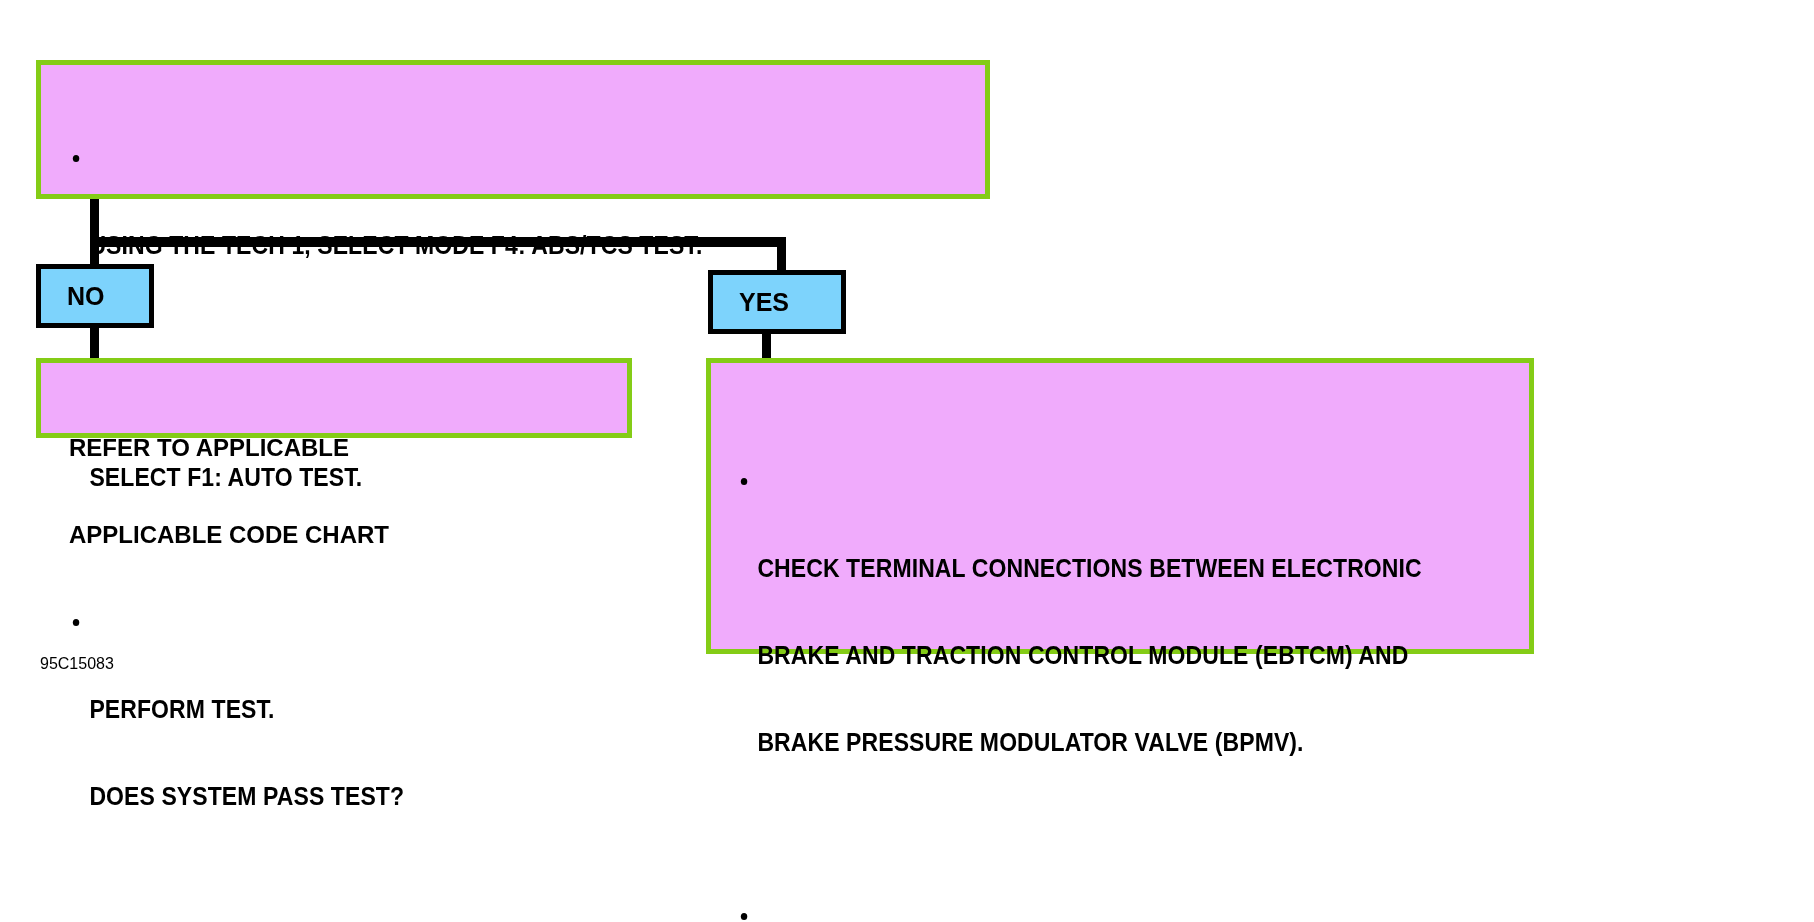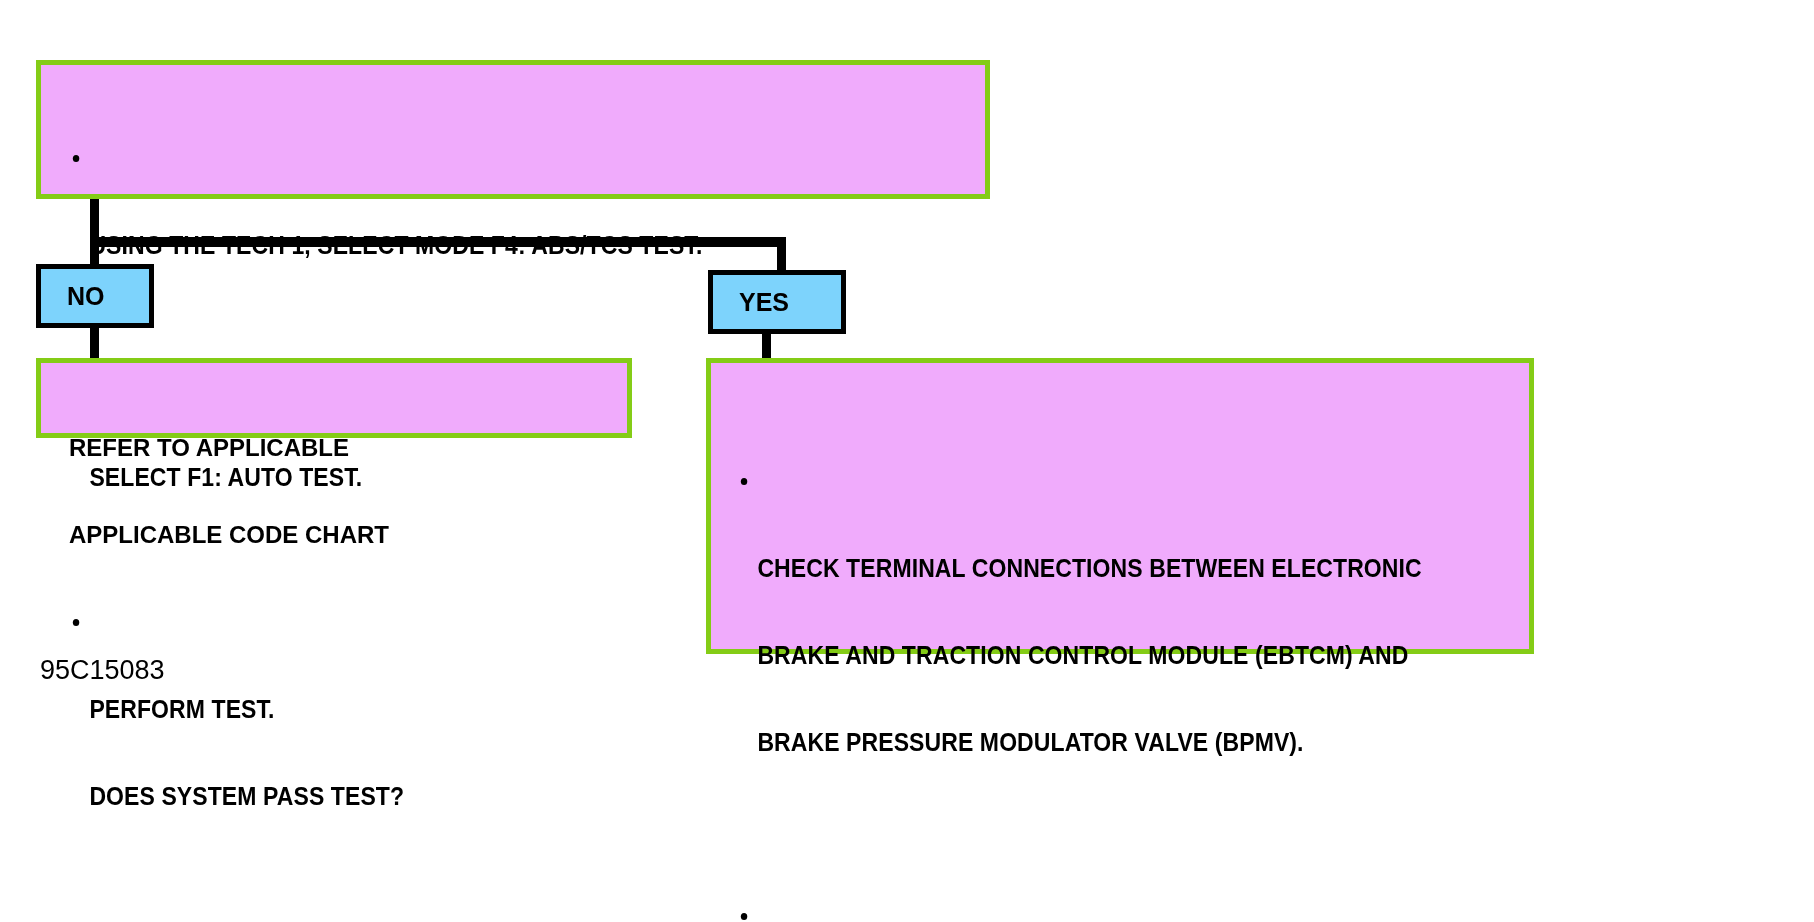--- a/index.html
+++ b/index.html
@@ -74,21 +74,21 @@
     font-family: "Liberation Sans", "DejaVu Sans", sans-serif;
     font-weight: bold;
     font-size: 24px;
     line-height: 29px;
     white-space: pre;
   }
   .caption {
     position: absolute;
     font-family: "Liberation Sans", "DejaVu Sans", sans-serif;
     font-weight: normal;
-    font-size: 27px;
+    font-size: 16px;
     white-space: pre;
   }
 
   
   .branch-label {
     position: absolute;
     box-sizing: border-box;
     border: 5px solid #000000;
     background: #7dd3fc;
     display: flex;

